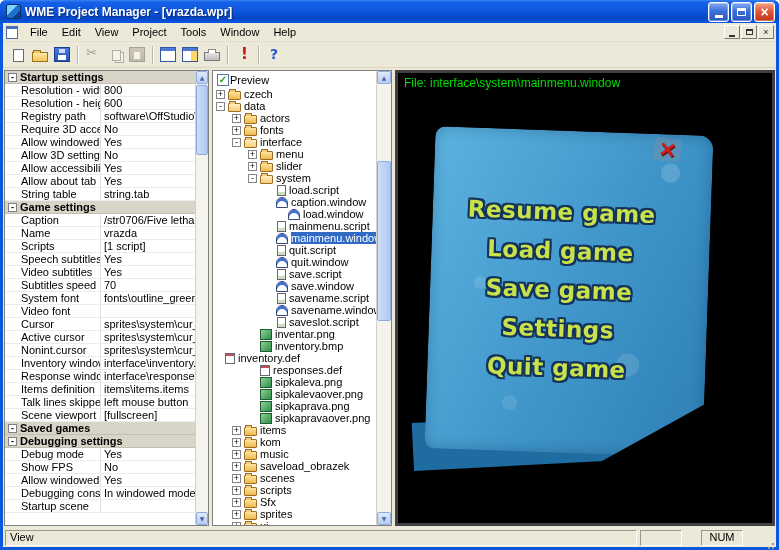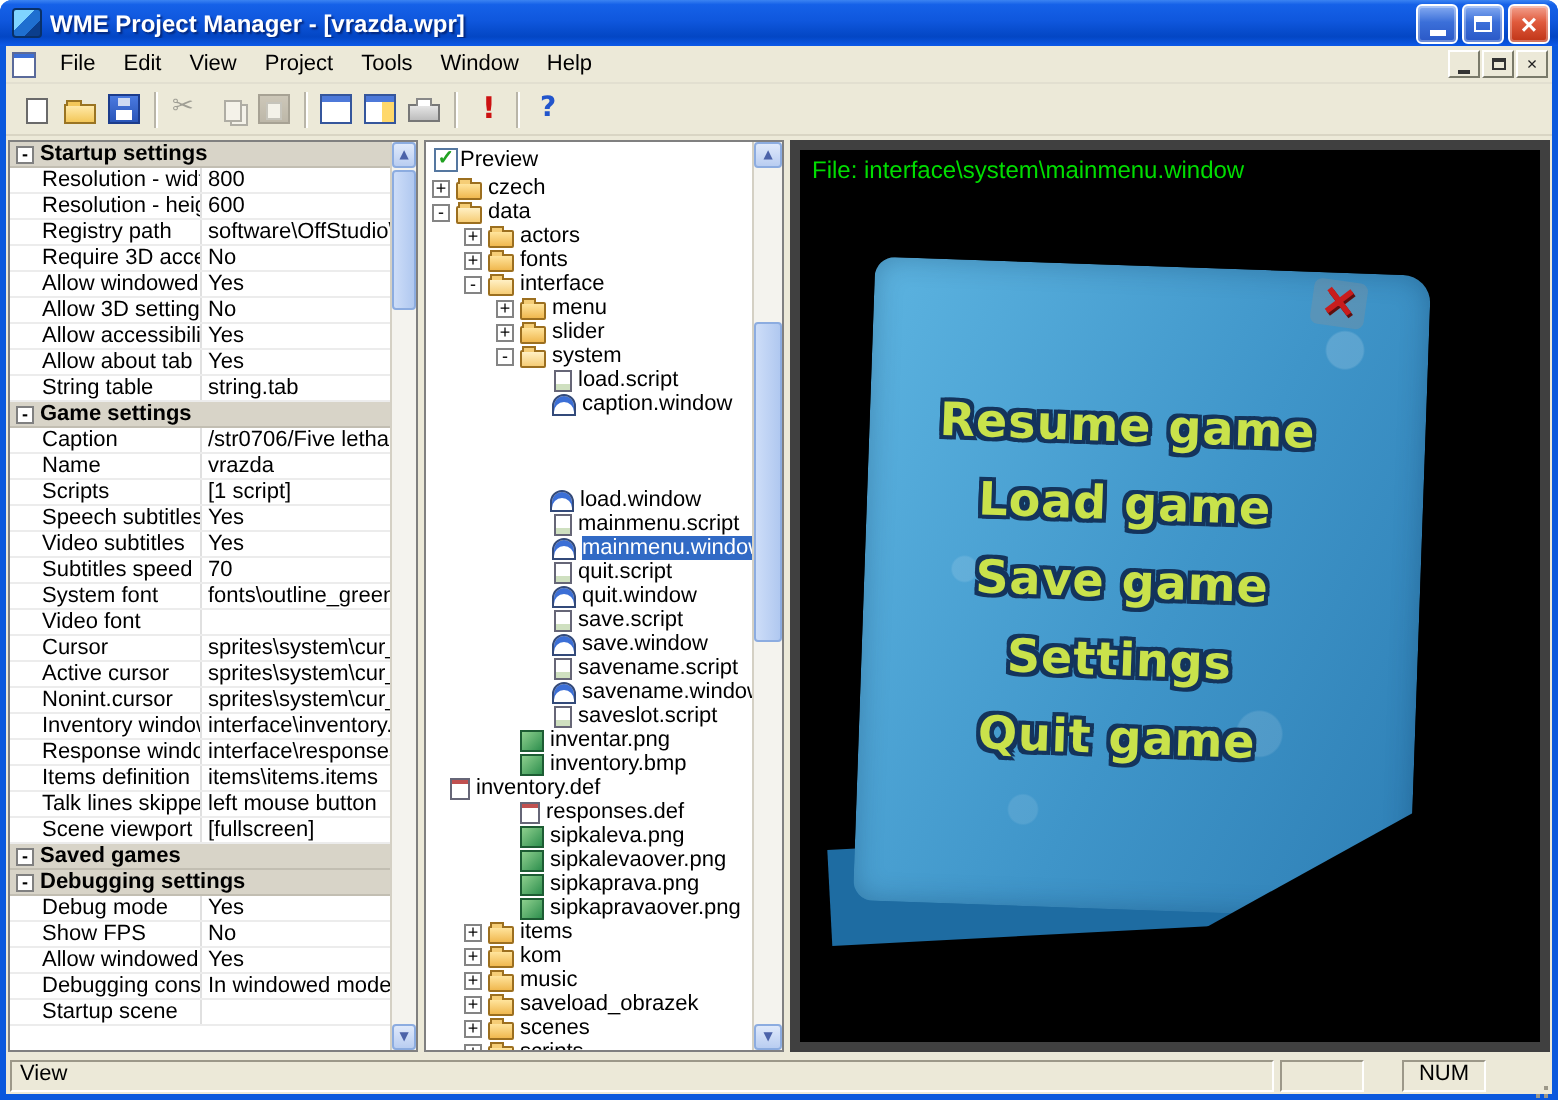--- a/index.html
+++ b/index.html
@@ -101,21 +101,21 @@
   .ticon.folder::before,.ticon.folder-open::before{content:"";position:absolute;top:-3px;left:0;width:5px;height:2px;
     background:#f5cd76;border:1px solid #9c6f1f;border-bottom:none;}
   .ticon.folder-open{background:linear-gradient(#fff0c4,#f6cd76);}
   .ticon.window{background:#fff;border:1px solid #334a7a;box-shadow:inset 0 3px 0 #3c6fd6;width:12px;}
   .ticon.script{background:#fff;border:1px solid #667;width:9px;height:11px;margin-left:2px;box-shadow:inset 0 -3px 0 #cfe0c0;}
   .ticon.image{background:linear-gradient(135deg,#8ed08e,#2e8f4e);border:1px solid #1d5c33;width:12px;}
   .ticon.def{background:#fff;border:1px solid #667;width:10px;height:11px;margin-left:1px;box-shadow:inset 0 2px 0 #c05050;}
   .tree-row.selected .tlabel{background:#316ac5;color:#fff;}
 
   
-  .preview-panel{position:absolute;left:392px;top:2px;bottom:2px;right:1px;background:#000;border:5px solid #404040;overflow:hidden;}
+  .preview-panel{position:absolute;left:392px;top:2px;bottom:2px;right:1px;background:#000;border:3px solid #404040;overflow:hidden;}
   .preview-file-label{position:absolute;left:6px;top:3px;font-size:12px;color:#00dd00;white-space:nowrap;z-index:5;}
   .menu-graphic{position:absolute;left:32px;top:58px;width:278px;height:322px;transform:rotate(2deg);}
   .fold{position:absolute;left:-12px;bottom:-14px;width:215px;height:48px;background:#1e6ca2;transform:rotate(-5deg);}
   .paper{position:absolute;inset:0;border-radius:10px 14px 8px 10px;
     background:
       radial-gradient(circle at 85% 12%, rgba(255,255,255,.16) 0 9px, transparent 10px),
       radial-gradient(circle at 18% 48%, rgba(255,255,255,.12) 0 6px, transparent 7px),
       radial-gradient(circle at 72% 72%, rgba(255,255,255,.12) 0 11px, transparent 12px),
       radial-gradient(circle at 30% 85%, rgba(255,255,255,.10) 0 7px, transparent 8px),
       linear-gradient(115deg,#5cb3e0 0%,#3f95c9 55%,#2e7fb5 100%);
@@ -421,21 +421,21 @@
           <div class="tree-row" style="padding-left: 51px;">
             <span class="expander none"></span>
             <span class="ticon script"></span>
             <span class="tlabel">load.script</span>
           </div>
           <div class="tree-row" style="padding-left: 51px;">
             <span class="expander none"></span>
             <span class="ticon window"></span>
             <span class="tlabel">caption.window</span>
           </div>
-          <div class="tree-row" style="padding-left: 50px; margin-top: 36px;">
+          <div class="tree-row" style="padding-left: 63px;">
             <span class="expander none"></span>
             <span class="ticon window"></span>
             <span class="tlabel">load.window</span>
           </div>
           <div class="tree-row" style="padding-left: 51px;">
             <span class="expander none"></span>
             <span class="ticon script"></span>
             <span class="tlabel">mainmenu.script</span>
           </div>
           <div class="tree-row selected" style="padding-left: 51px;">

